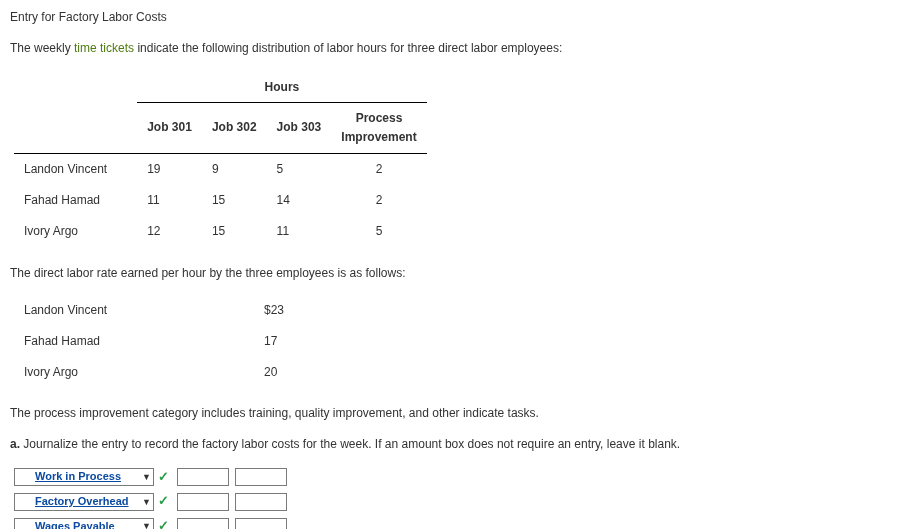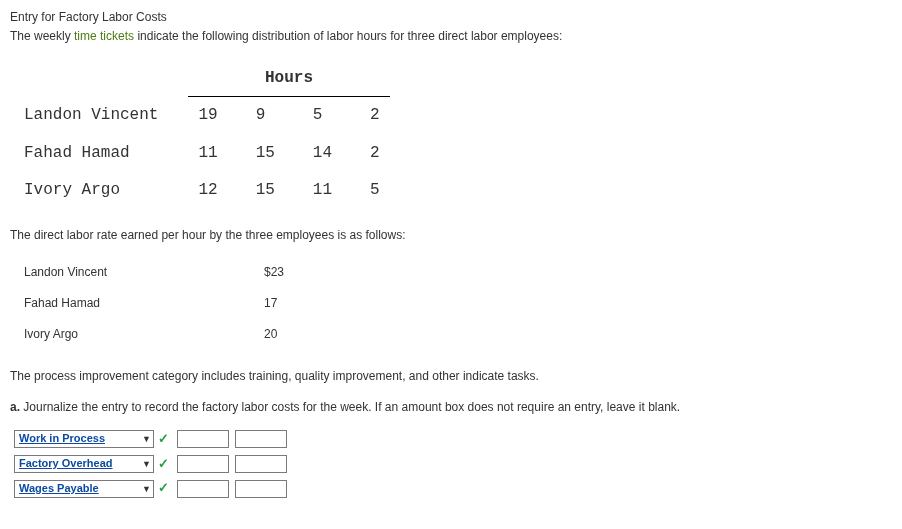--- a/index.html
+++ b/index.html
@@ -3,37 +3,36 @@
   <meta charset="utf-8">
   <style>
     body {
       font-family: Verdana, Arial, sans-serif;
       font-size: 12px;
       color: #333;
       margin: 8px 10px;
       line-height: 1.6;
     }
     .title {
-      margin-bottom: 0;
+      margin-bottom: 12px;
     }
     .intro {
       margin-bottom: 14px;
     }
     .link-green {
       color: #4d7c0f;
     }
     .hours-table {
       border-collapse: collapse;
       margin-left: 4px;
       margin-bottom: 10px;
     }
     .hours-table th, .hours-table td {
-      font-size: 16px;
+      font-size: 12px;
       padding: 6px 10px;
-      font-family: Liberation Mono, monospace;
     }
     .hours-table .colhead th {
       border-top: 1px solid #000;
       border-bottom: 1px solid #000;
       font-weight: bold;
       text-align: center;
     }
     .hours-table .superhead th.hours-label {
       text-align: center;
       font-weight: bold;
@@ -83,21 +82,21 @@
       margin-left: 4px;
     }
     .dropdown {
       border: 1px solid #7a7a7a;
       background: #fff;
       width: 140px;
       height: 18px;
       display: inline-flex;
       align-items: center;
       justify-content: space-between;
-      padding: 0 2px 0 4px;
+      padding: 0 2px 0 20px;
       box-sizing: border-box;
       cursor: pointer;
     }
     .dropdown .dd-text {
       color: #0b4aa0;
       font-weight: bold;
       text-decoration: underline;
       font-size: 11px;
       white-space: nowrap;
       overflow: hidden;
@@ -132,20 +131,30 @@
 <div class="intro">
   <span>The weekly </span><span class="link-green">time tickets</span><span> indicate the following distribution of labor hours for three direct labor employees:</span>
 </div>
 
 <table class="hours-table">
   <tbody>
       <tr class="superhead">
     <th></th>
     <th colspan="4" class="hours-label" style="border-bottom:1px solid #000;">Hours</th>
   </tr>
+  <tr class="colhead">
+    <th style="border-top:none;border-bottom:1px solid #000;"></th>
+    <th>Job 301</th>
+    <th>Job 302</th>
+    <th>Job 303</th>
+    <th>
+      <div>Process</div>
+      <div>Improvement</div>
+    </th>
+  </tr>
   <tr>
     <td class="name">Landon Vincent</td>
     <td class="num">19</td>
     <td class="num">9</td>
     <td class="num">5</td>
     <td class="center">2</td>
   </tr>
   <tr>
     <td class="name">Fahad Hamad</td>
     <td class="num">11</td>

